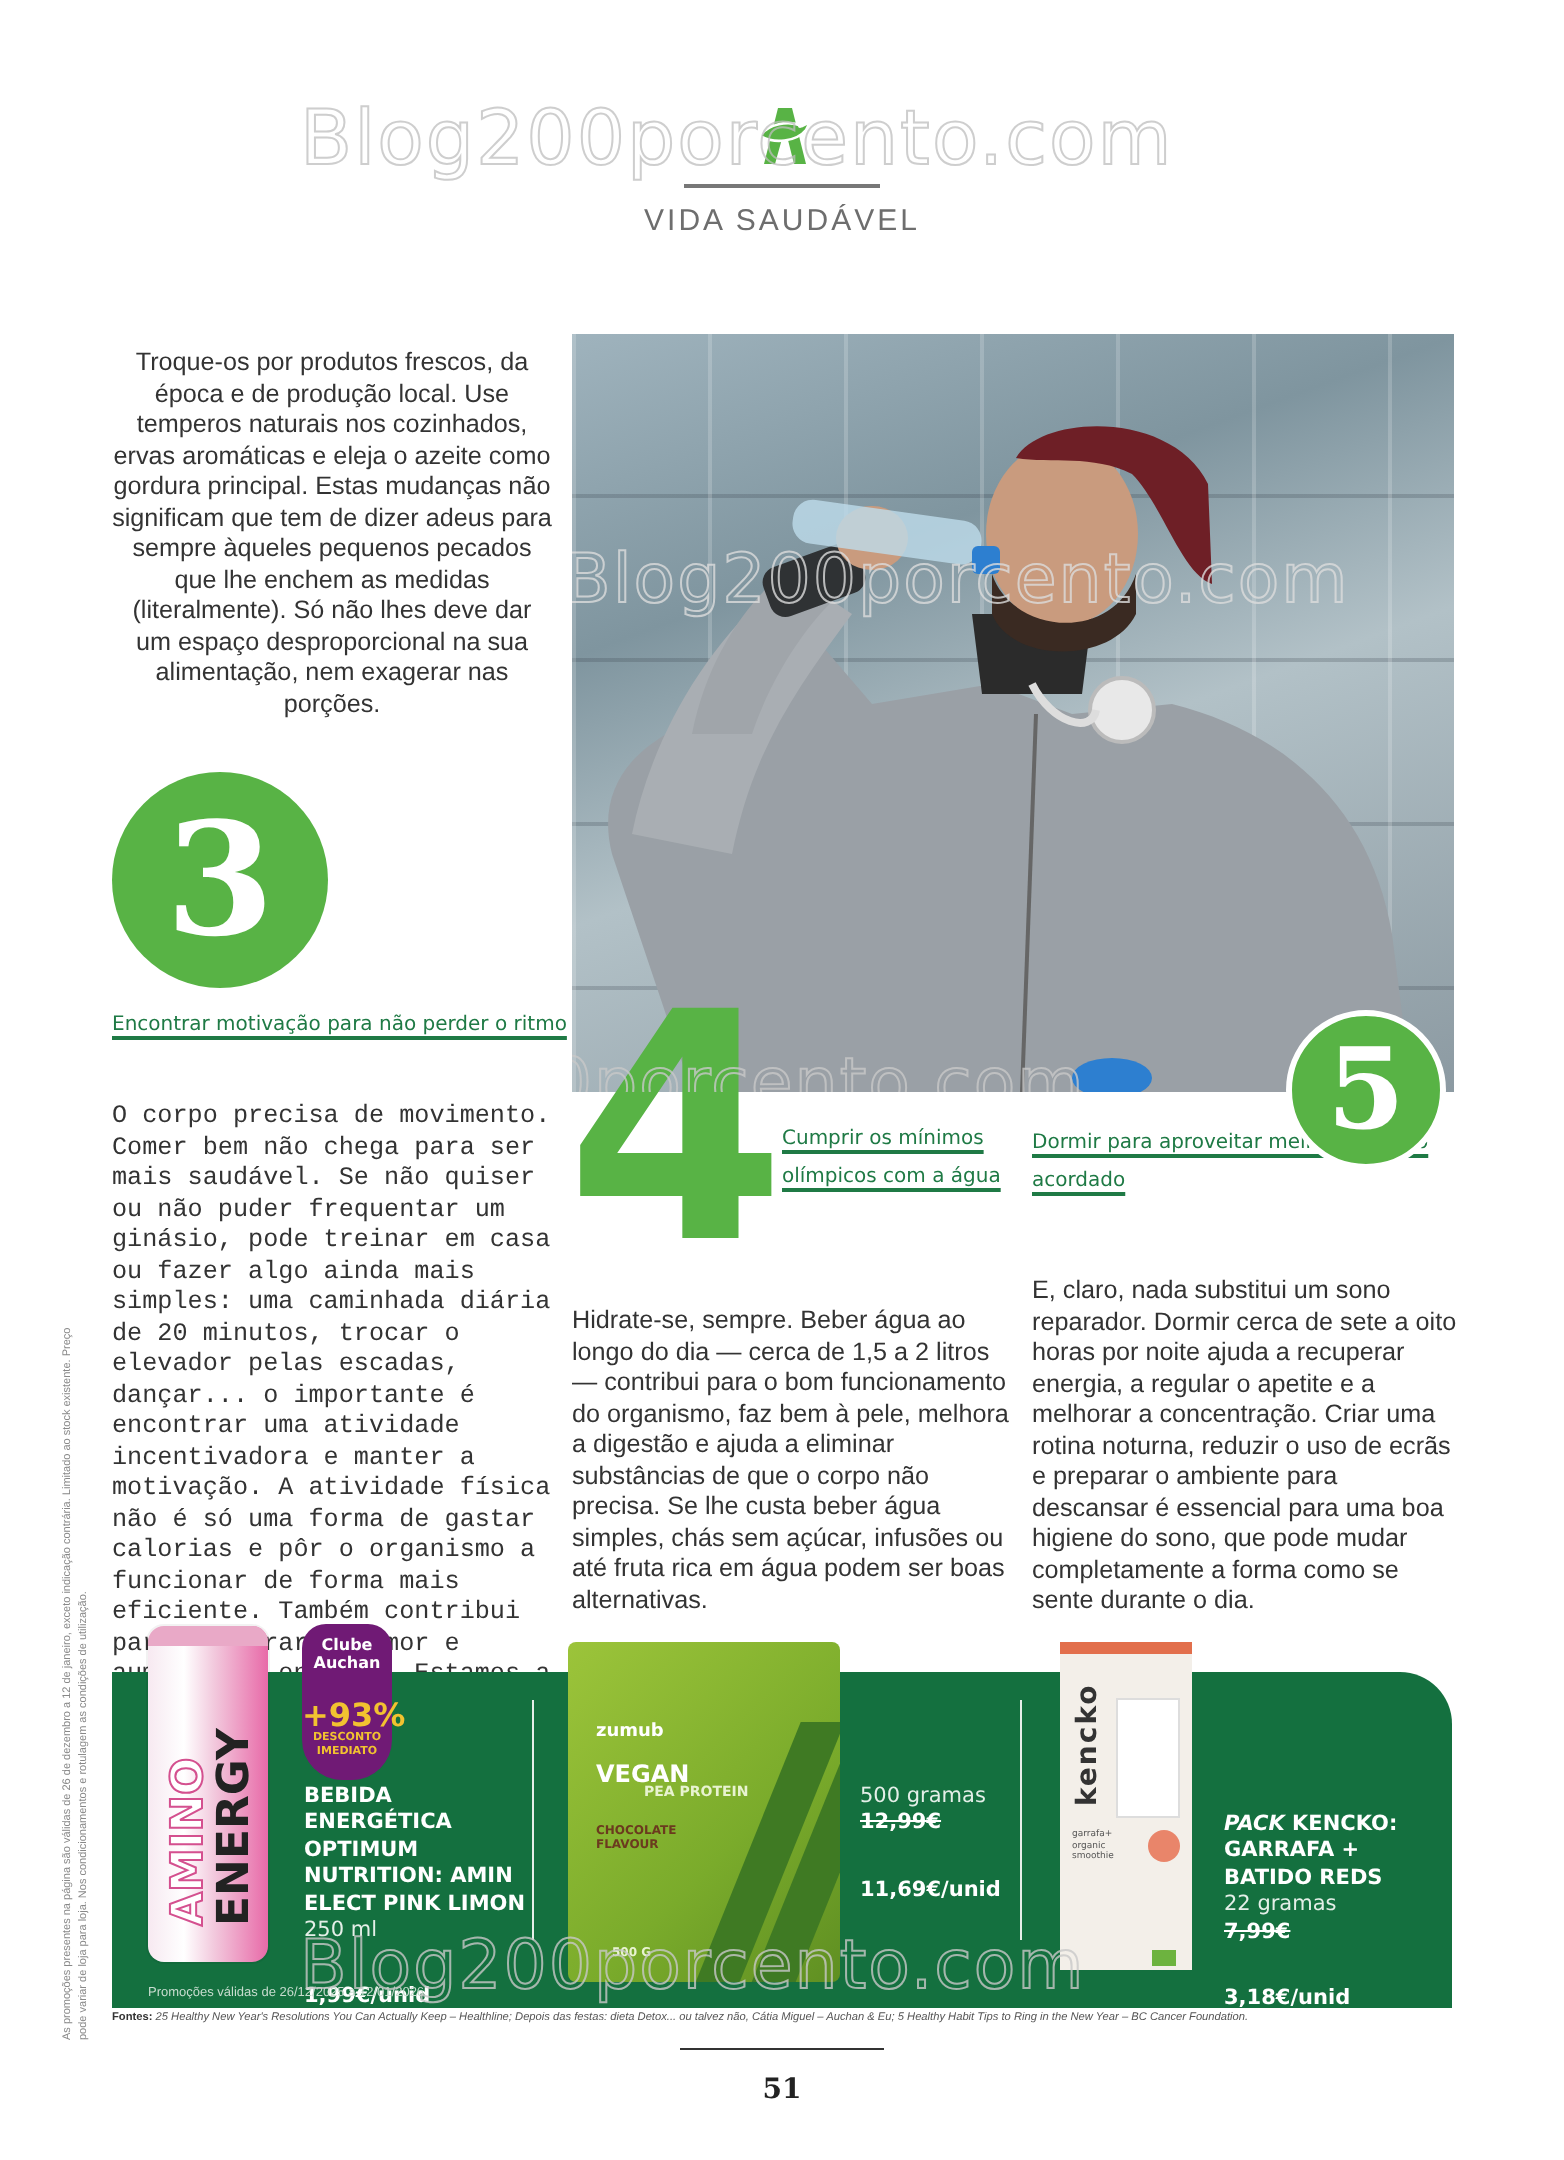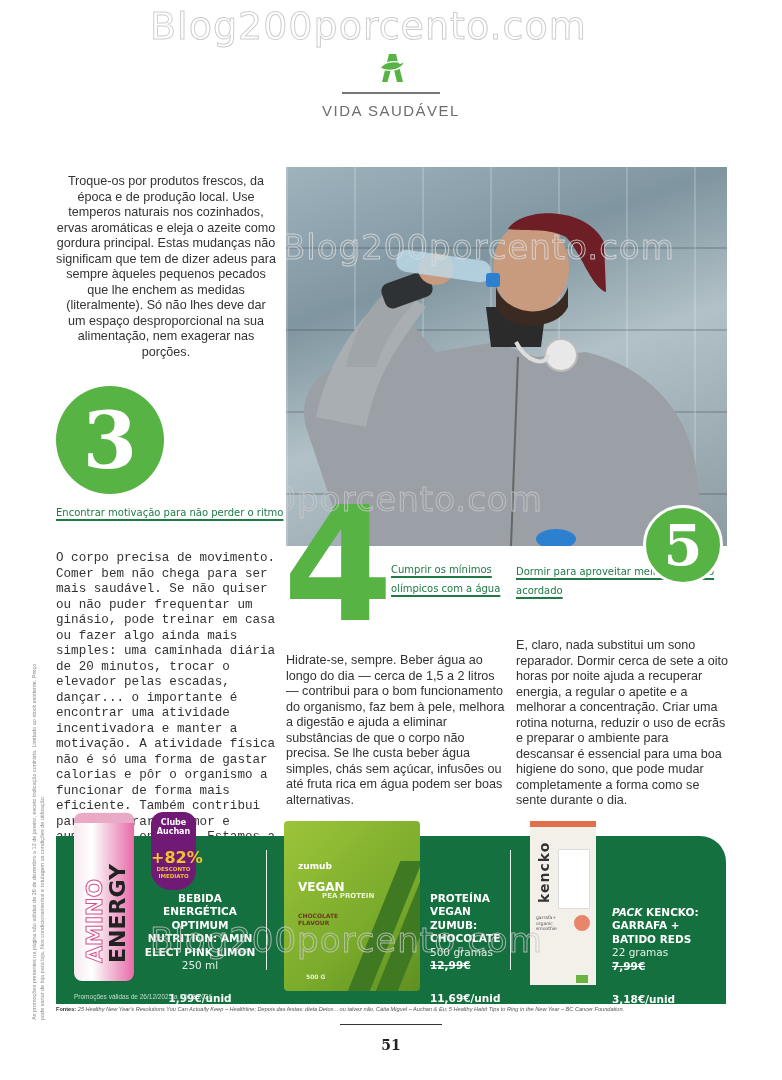--- a/index.html
+++ b/index.html
@@ -1,21 +1,21 @@
 <!DOCTYPE html>
 <html><head>
 <meta charset="utf-8">
 <style>
   * { box-sizing: border-box; margin: 0; padding: 0; }
   html, body { width: 782px; height: 1080px; background: #ffffff; overflow: hidden; }
   body { position: relative; font-family: "DejaVu Sans", sans-serif; color: #2f2f2f; }
 
   .watermark {
     position: absolute; font-family: "DejaVu Sans", sans-serif; font-size: 38px; letter-spacing: 1px;
-    color: transparent; -webkit-text-stroke: 1px rgba(190,190,190,0.75); white-space: nowrap; z-index: 20; pointer-events: none;
+    color: transparent; -webkit-text-stroke: 1px rgba(190,190,190,0.75); white-space: nowrap; z-index: 20; pointer-events: none; margin-top: 43px;
   }
   .wm-top { left: 150px; top: 4px; }
   .wm-mid1 { left: 282px; top: 232px; font-size: 34px; -webkit-text-stroke: 1px rgba(220,220,220,0.8); }
   .wm-mid2 { left: 150px; top: 484px; font-size: 34px; -webkit-text-stroke: 1px rgba(200,200,200,0.8); }
   .wm-bot { left: 150px; top: 920px; font-size: 34px; -webkit-text-stroke: 1px rgba(200,200,200,0.8); }
 
   
   .header { position: absolute; left: 0; top: 50px; width: 782px; text-align: center; }
   .logo { width: 34px; height: 34px; margin: 0 auto; }
   .header-rule { width: 98px; height: 2px; background: #777; margin: 8px auto 8px auto; }
@@ -164,28 +164,27 @@
 <div class="circle-num num5">5</div>
 <div class="heading h5">Dormir para aproveitar melhor o tempo acordado</div>
 <p class="col3 body-text">E, claro, nada substitui um sono reparador. Dormir cerca de sete a oito horas por noite ajuda a recuperar energia, a regular o apetite e a melhorar a concentração. Criar uma rotina noturna, reduzir o uso de ecrãs e preparar o ambiente para descansar é essencial para uma boa higiene do sono, que pode mudar completamente a forma como se sente durante o dia.</p>
 
 <div class="side-note">As promoções presentes na página são válidas de 26 de dezembro a 12 de janeiro, exceto indicação contrária. Limitado ao stock existente. Preço pode variar de loja para loja. Nos condicionamentos e rotulagem as condições de utilização.</div>
 
 <div class="promo">
   <div class="sep" style="left:210px"></div>
   <div class="sep" style="left:454px"></div>
 
-  <div class="prod-info" style="left:84px; top:56px; width:120px;text-align:center;">
+  <div class="prod-info" style="left:96px; top:56px; width:120px;">
     <div class="prod-name">BEBIDA ENERGÉTICA OPTIMUM NUTRITION: AMIN ELECT PINK LIMON</div>
     <div class="prod-size">250 ml</div>
     <div class="prod-price">1,99€/unid</div>
   </div>
 
   <div class="prod-info" style="left:374px; top:56px; width:80px;">
-    <div class="prod-name">PROTEÍNA VEGAN ZUMUB: CHOCOLATE</div>
     <div class="prod-size">500 gramas</div>
     <div class="prod-old">12,99€</div>
     <div class="prod-price">11,69€/unid</div>
   </div>
 
   <div class="prod-info" style="left:556px; top:70px; width:110px;">
     <div class="prod-name"><span class="italic">PACK</span> <span>KENCKO: GARRAFA + BATIDO REDS</span></div>
     <div class="prod-size">22 gramas</div>
     <div class="prod-old">7,99€</div>
     <div class="prod-price">3,18€/unid</div>
@@ -196,21 +195,21 @@
 
 <div class="can">
   <div class="can-top"></div>
   <div class="can-text">
     <span class="t1">AMINO</span>
     <span class="t2">ENERGY</span>
   </div>
 </div>
 <div class="badge">
   <div class="b1">Clube Auchan</div>
-  <div class="b2">+82%</div>
+  <div class="b2">+93%</div>
   <div class="b3">DESCONTO IMEDIATO</div>
 </div>
 
 <div class="pouch">
   <div class="stripe" style="left:80px"></div>
   <div class="stripe" style="left:108px"></div>
   <div class="brand">zumub</div>
   <div class="vegan">VEGAN</div>
   <div class="pea">PEA PROTEIN</div>
   <div class="flav" style="width:50px">CHOCOLATE FLAVOUR</div>

